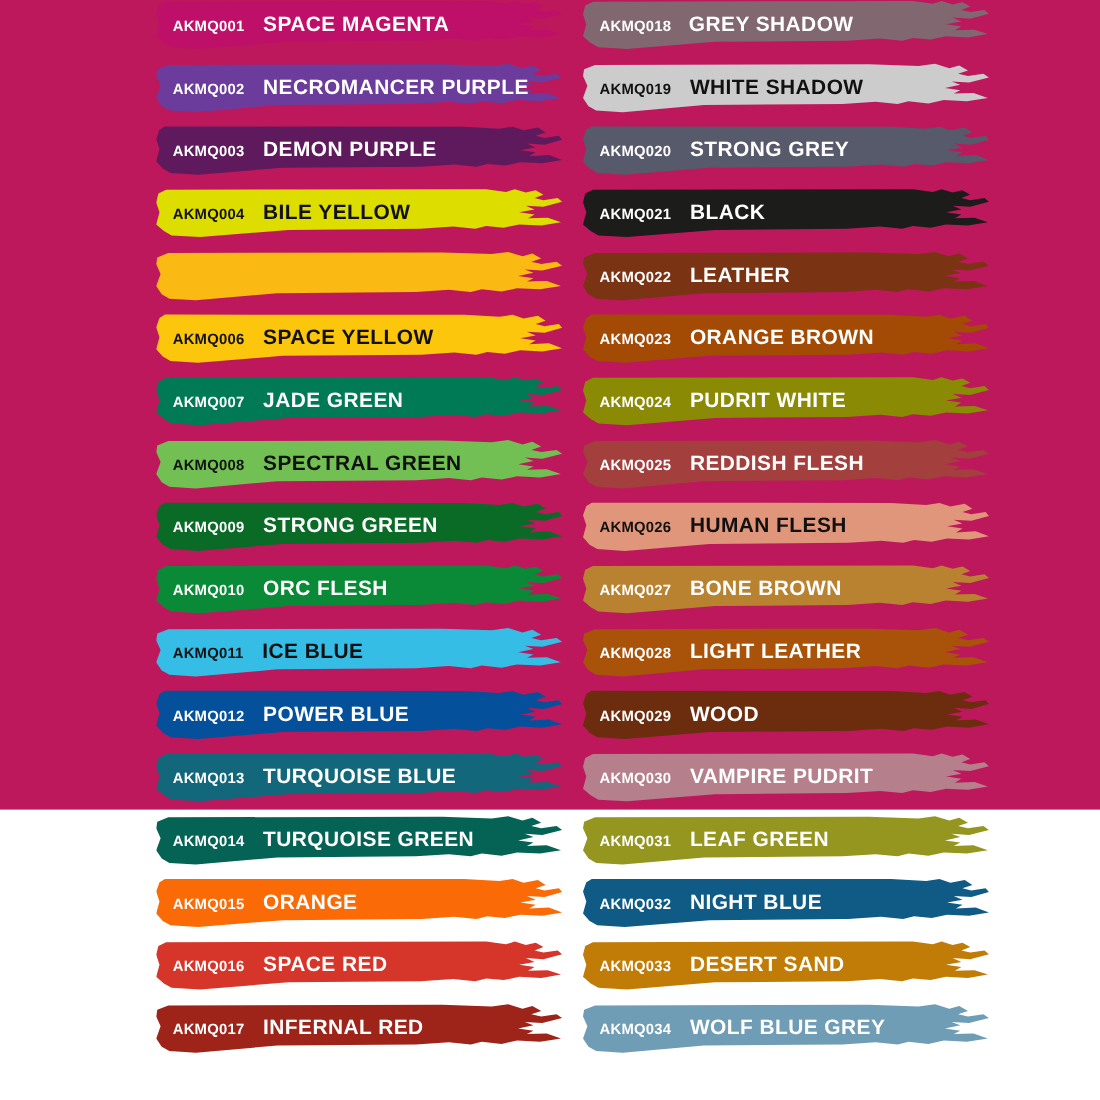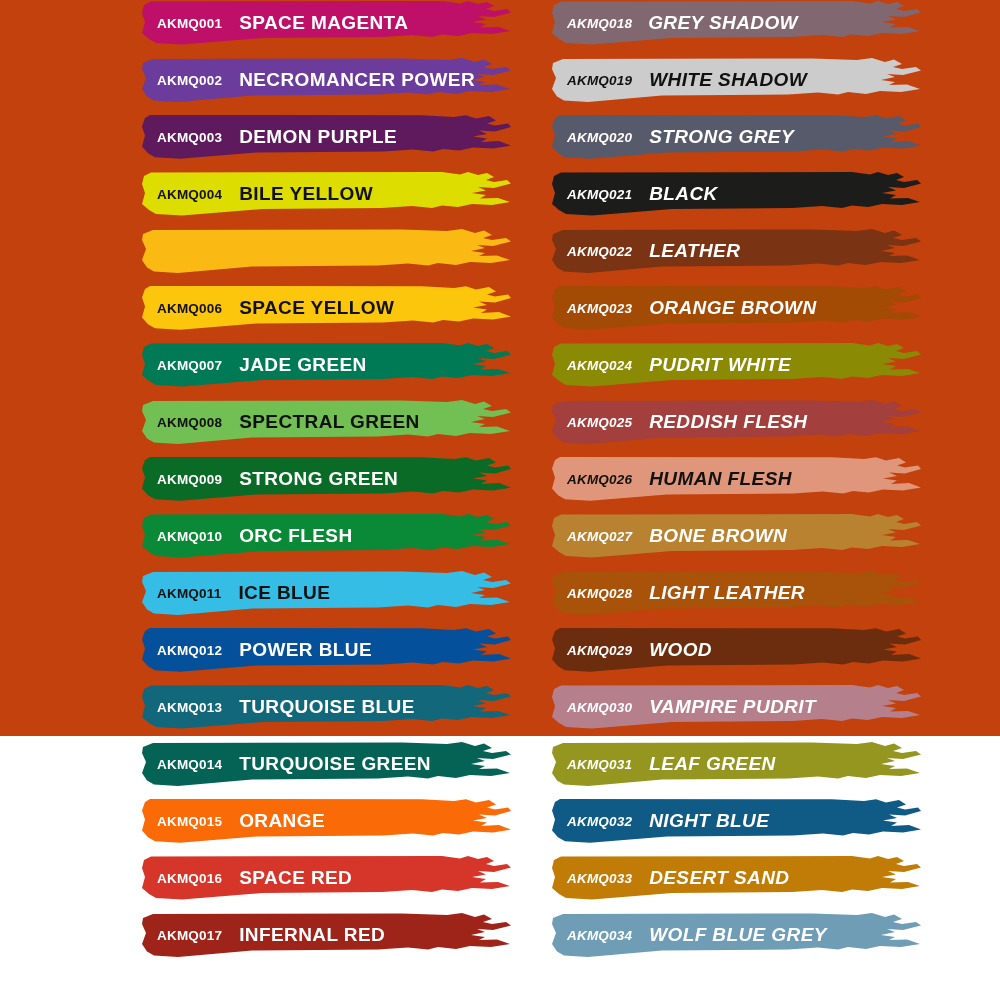--- a/index.html
+++ b/index.html
@@ -11,29 +11,29 @@
   body {
     width: 1000px;
     height: 1000px;
     font-family: "Liberation Sans", sans-serif;
     overflow: hidden;
   }
   #chart-root {
     position: relative;
     width: 1000px;
     height: 736px;
-    background: #c2410c;
+    background: #be185d;
   }
   .column {
     position: absolute;
     top: 0;
     width: 370px;
   }
   #column-left  { left: 142px; }
-  #column-right { left: 552px; font-style: italic; }
+  #column-right { left: 530px; }
 
   .swatch-row {
     position: relative;
     width: 370px;
     height: 57px;
     margin: 0;
   }
   .swatch-stroke {
     position: absolute;
     left: 0;
@@ -83,21 +83,21 @@
           <span class="swatch-code" style="color: rgb(255, 255, 255);">AKMQ001</span>
           <span class="swatch-name" style="color: rgb(255, 255, 255);">SPACE MAGENTA</span>
         </div>
       </div>
       <div class="swatch-row">
         <svg class="swatch-stroke" viewBox="0 0 370 46" preserveAspectRatio="none">
           <path d="M1,6 L11,2 L260,1.5 L305,3 L320,1 L333,5 L342,2.5 L350,7 L341,10 L350,12 L364,10 L369,13.5 L351,18 L335,17 L343,20 L329,23 L343,25 L337,28 L355,27.5 L368,32 L349,35 L328,34 L314,37 L296,35 L286,37.5 L266,35.5 L236,37.5 L110,38.5 L36,45 L12,43.5 L5,39.5 L0,32 L4,21 L0,12 Z" fill="#6b3c9b"></path>
         </svg>
         <div class="swatch-label">
           <span class="swatch-code" style="color: rgb(255, 255, 255);">AKMQ002</span>
-          <span class="swatch-name" style="color: rgb(255, 255, 255);">NECROMANCER POWER</span>
+          <span class="swatch-name" style="color: rgb(255, 255, 255);">NECROMANCER PURPLE</span>
         </div>
       </div>
       <div class="swatch-row">
         <svg class="swatch-stroke" viewBox="0 0 370 46" preserveAspectRatio="none">
           <path d="M3,4 L8,1 L280,1.2 L312,3 L324,1.2 L334,4.5 L347,2 L354,6.5 L345,9.5 L353,11.5 L366,9.5 L369,13 L353,17.5 L337,16.5 L345,20 L331,22.5 L345,24.5 L339,28 L357,27 L369,31.5 L351,34.5 L331,33.5 L317,36.5 L301,35 L291,37.5 L271,35.5 L241,37.5 L115,38.5 L38,44.8 L13,43.2 L6,39.2 L0,32.5 L3,21.5 L0,12.5 Z" fill="#5e1a5c"></path>
         </svg>
         <div class="swatch-label">
           <span class="swatch-code" style="color: rgb(255, 255, 255);">AKMQ003</span>
           <span class="swatch-name" style="color: rgb(255, 255, 255);">DEMON PURPLE</span>
         </div>

